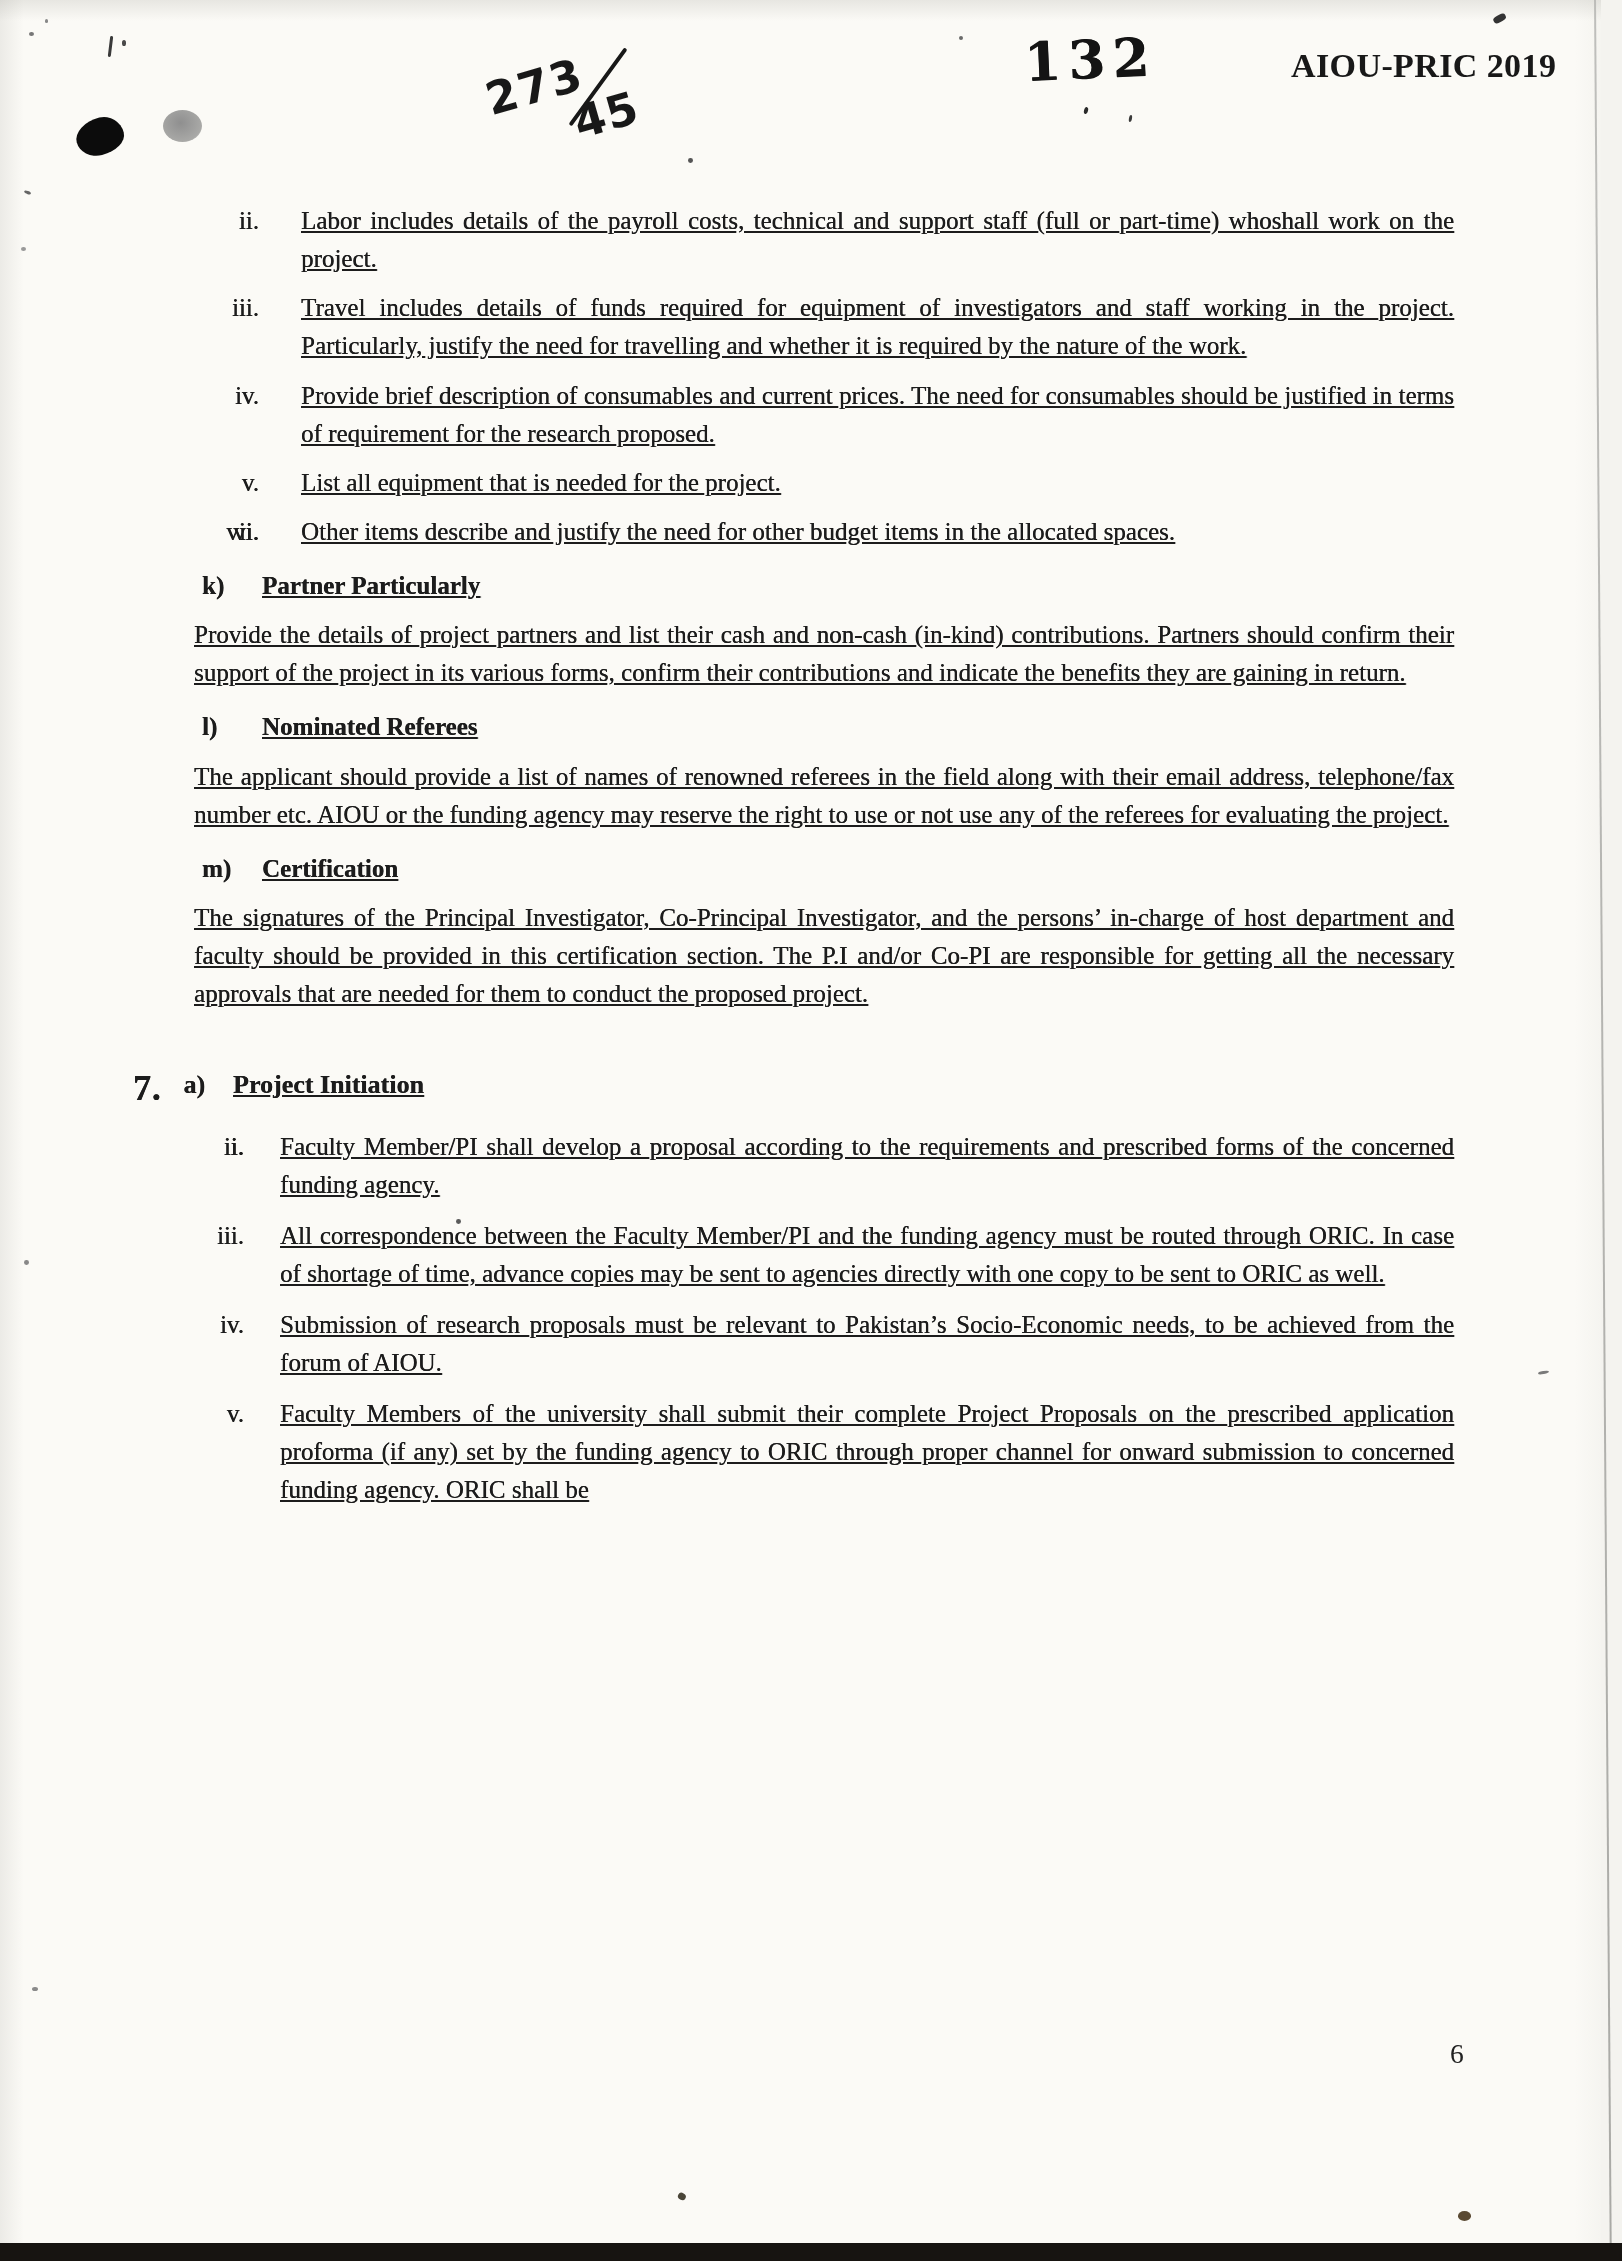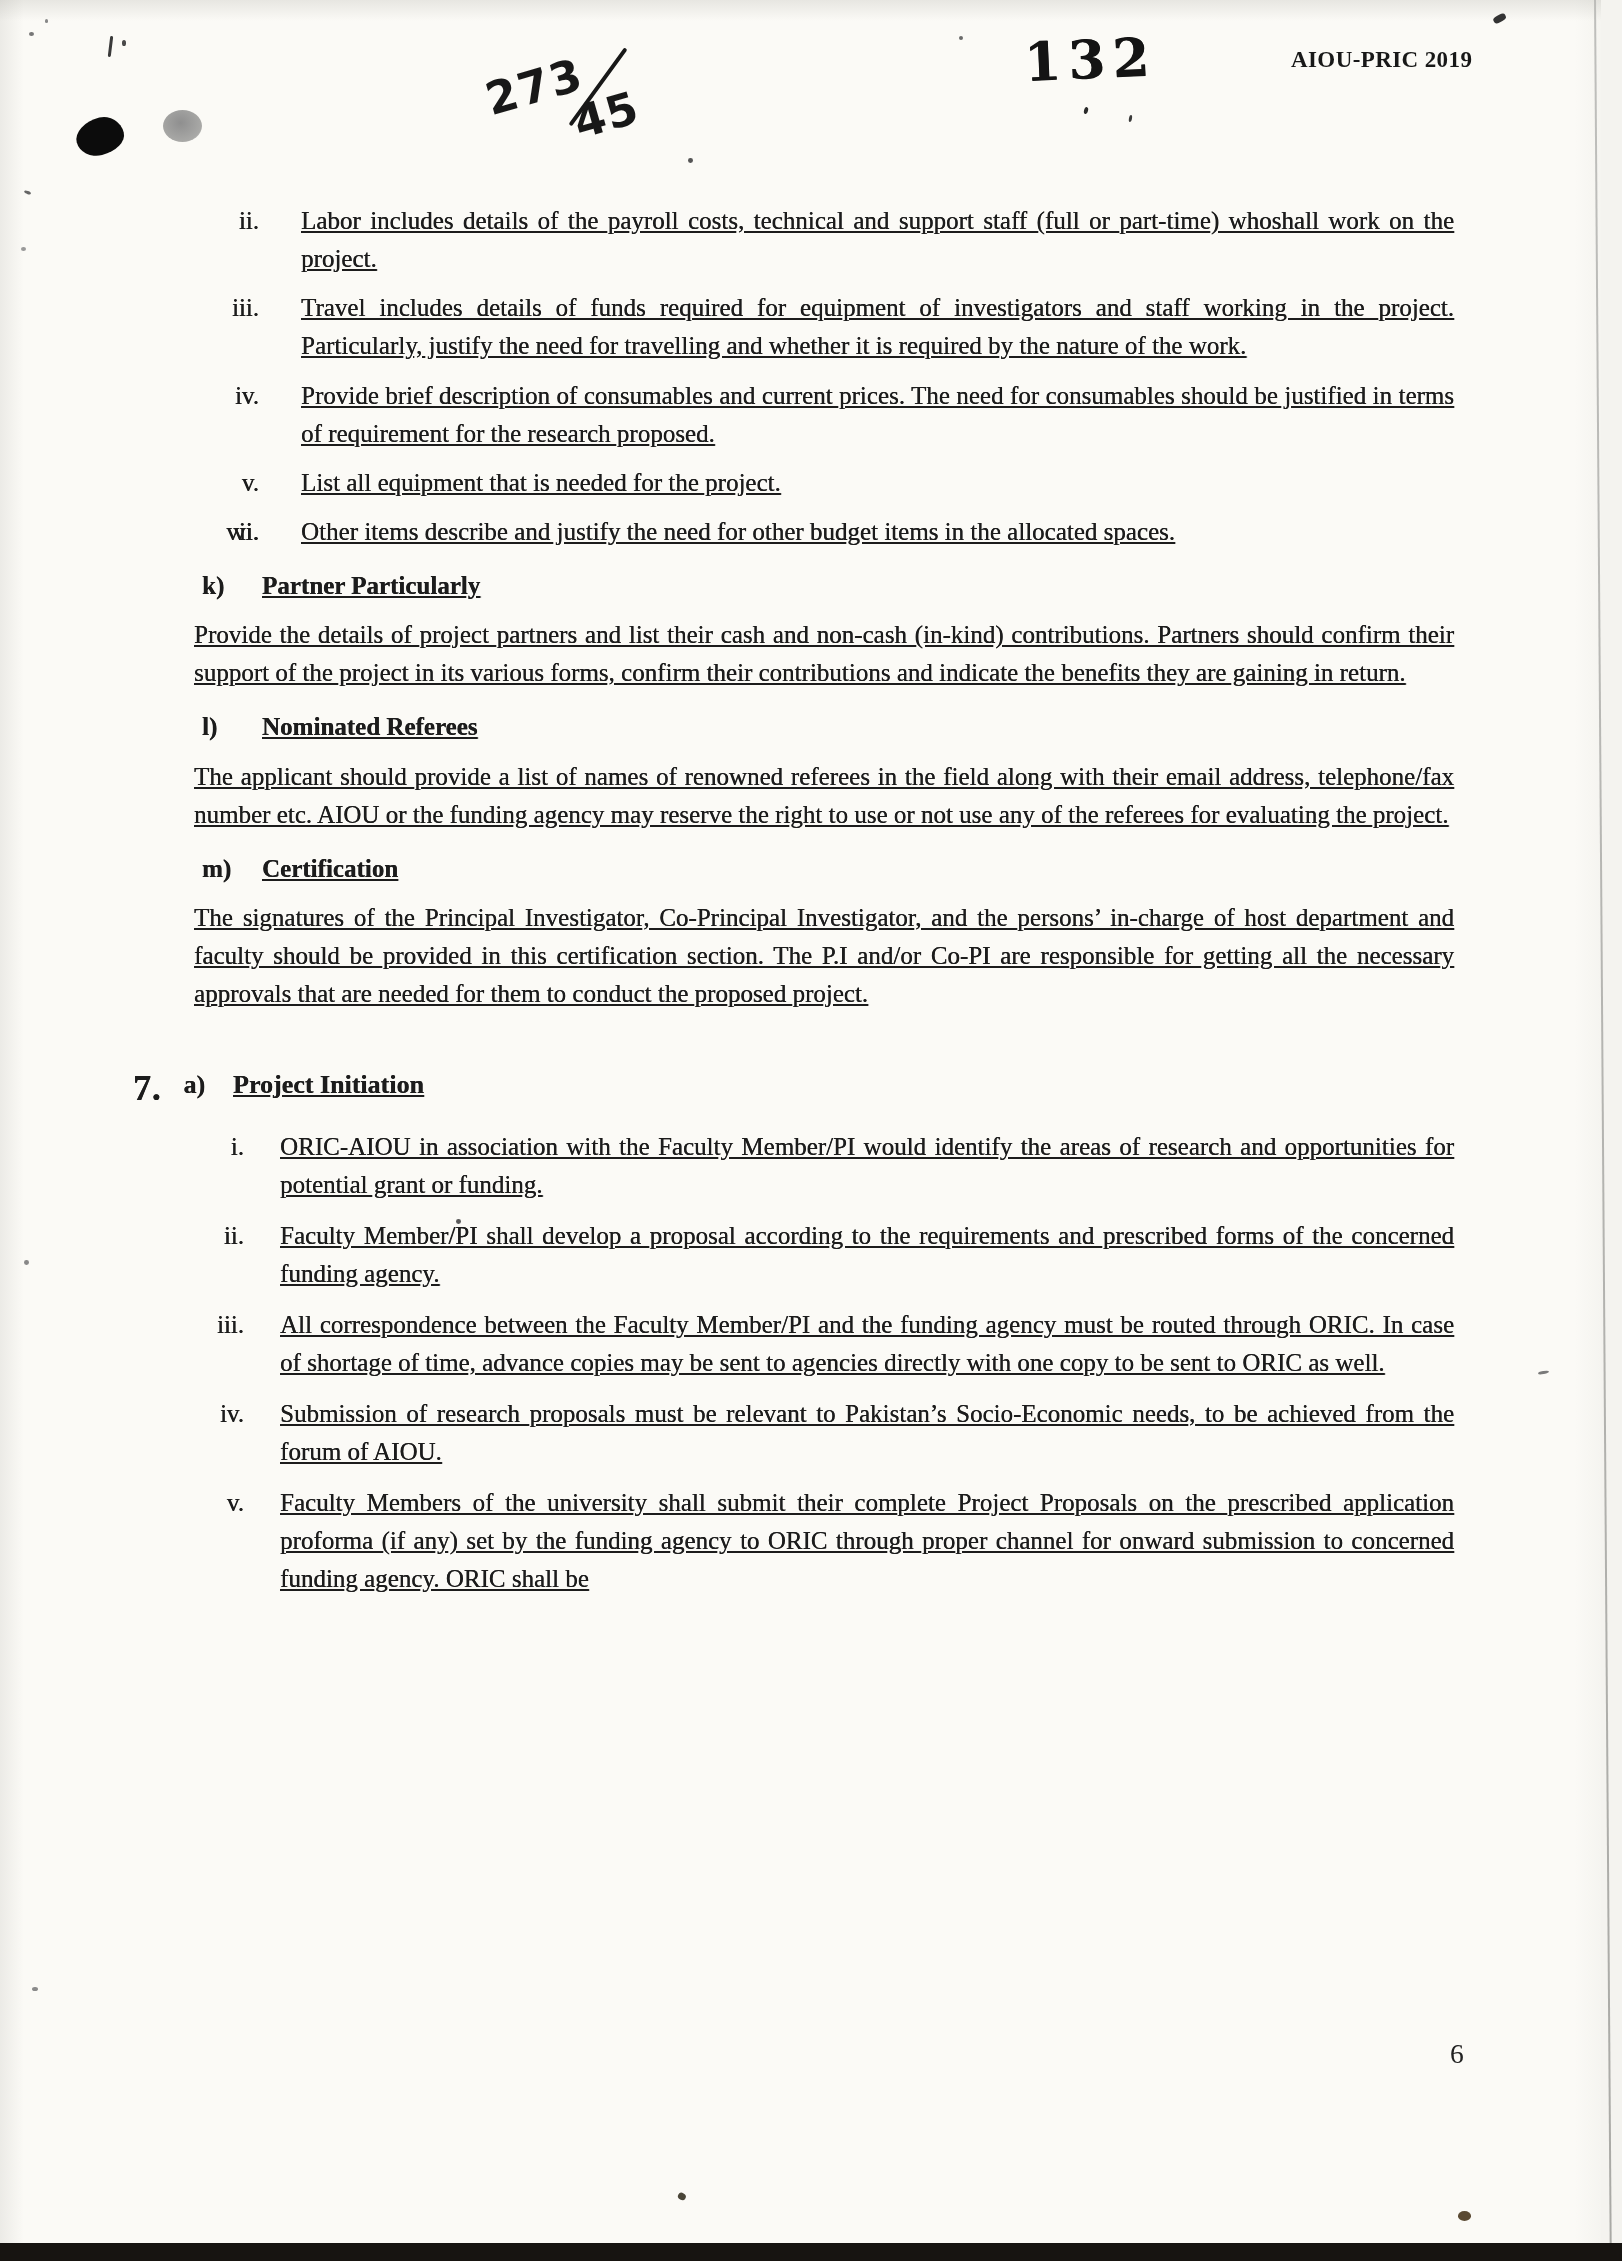--- a/index.html
+++ b/index.html
@@ -20,21 +20,21 @@
   .stamp{
     position:absolute;left:1024px;top:27.5px;
     font-family:"DejaVu Serif","Liberation Serif",serif;
     font-weight:bold;font-size:53px;letter-spacing:7.3px;
     transform:rotate(-2.5deg);
     color:#141414;
     text-shadow:0.4px 0.4px 0 #141414;
   }
   .doc-ref{
     position:absolute;left:1291px;top:47px;
-    font-weight:bold;font-size:23px;letter-spacing:0.4px;
+    font-weight:bold;font-size:34px;letter-spacing:0.4px;
     color:#181818;
   }
   .hw{
     position:absolute;left:494px;top:48px;width:178px;height:129px;
     transform:rotate(-16deg);
     font-family:"DejaVu Sans","Liberation Sans",sans-serif;
     color:#181818;
   }
   .hw-num{position:absolute;left:0;top:0;font-size:45px;font-weight:bold;letter-spacing:1.6px;}
   .hw-den{position:absolute;left:78px;top:47px;font-size:45px;font-weight:bold;letter-spacing:1.6px;}
@@ -170,21 +170,20 @@
     </div>
 
     <div class="suba">
       <span class="suba-label">a)</span>
       <span>Project Initiation</span>
     </div>
 
     <div class="list2">
       <div class="li2">
         <span class="marker">i.</span>
-        <span>ORIC-AIOU in association with the Faculty Member/PI would identify the areas of research and opportunities for potential grant or funding.</span>
       </div>
       <div class="li2">
         <span class="marker">ii.</span>
         <span>Faculty Member/PI shall develop a proposal according to the requirements and prescribed forms of the concerned funding agency.</span>
       </div>
       <div class="li2">
         <span class="marker">iii.</span>
         <span>All correspondence between the Faculty Member/PI and the funding agency must be routed through ORIC. In case of shortage of time, advance copies may be sent to agencies directly with one copy to be sent to ORIC as well.</span>
       </div>
       <div class="li2">

